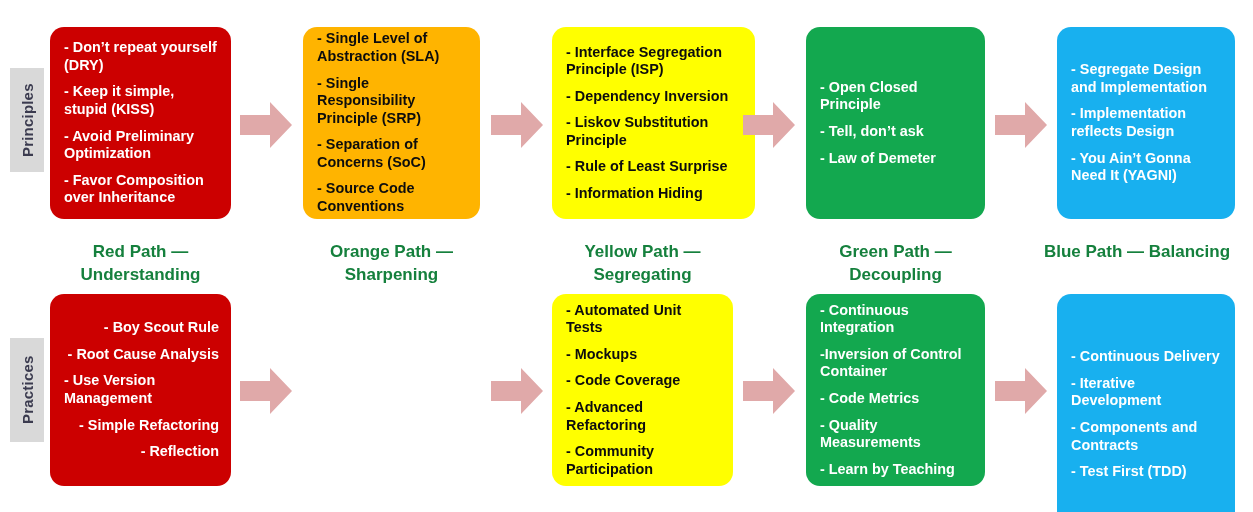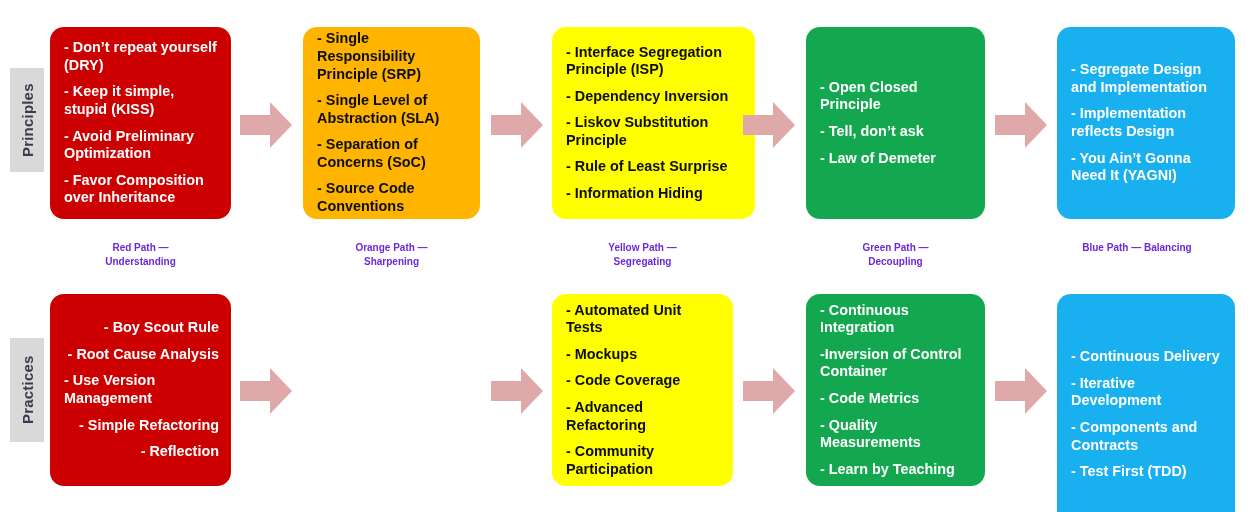--- a/index.html
+++ b/index.html
@@ -50,45 +50,45 @@
   
   .arrow{
     position:absolute;
     width:52px;height:46px;
   }
   .arrow svg{display:block;width:100%;height:100%;}
 
   
   .caption{
     position:absolute;
-    color:#6d28d9;
+    color:#15803d;
     font-weight:bold;
-    font-size:10px;
+    font-size:17px;
     line-height:1.35;
     text-align:center;
   }
 </style>
 </head>
 <body>
 
 <div class="stage">
 
   <div class="side-label" style="left:10px;top:68px;width:34px;height:104px;">Principles</div>
 
   <div class="side-label" style="left:10px;top:338px;width:34px;height:104px;">Practices</div>
 
   <div class="box red" style="left:50px;top:27px;width:181px;height:192px;" id="p0">
       <div class="li">- Don’t repeat yourself (DRY)</div>
       <div class="li">- Keep it simple, stupid (KISS)</div>
       <div class="li">- Avoid Preliminary Optimization</div>
       <div class="li">- Favor Composition over Inheritance</div>
     </div>
   <div class="box orange" style="left:303px;top:27px;width:177px;height:192px;" id="p1">
+      <div class="li">- Single Level of Abstraction (SLA)</div>
       <div class="li">- Single Responsibility Principle (SRP)</div>
-      <div class="li">- Single Level of Abstraction (SLA)</div>
       <div class="li">- Separation of Concerns (SoC)</div>
       <div class="li">-  Source Code Conventions</div>
     </div>
   <div class="box yellow" style="left:552px;top:27px;width:203px;height:192px;" id="p2">
       <div class="li">- Interface Segregation Principle (ISP)</div>
       <div class="li">- Dependency Inversion</div>
       <div class="li">- Liskov Substitution Principle</div>
       <div class="li">- Rule of Least Surprise</div>
       <div class="li">- Information Hiding</div>
     </div>

